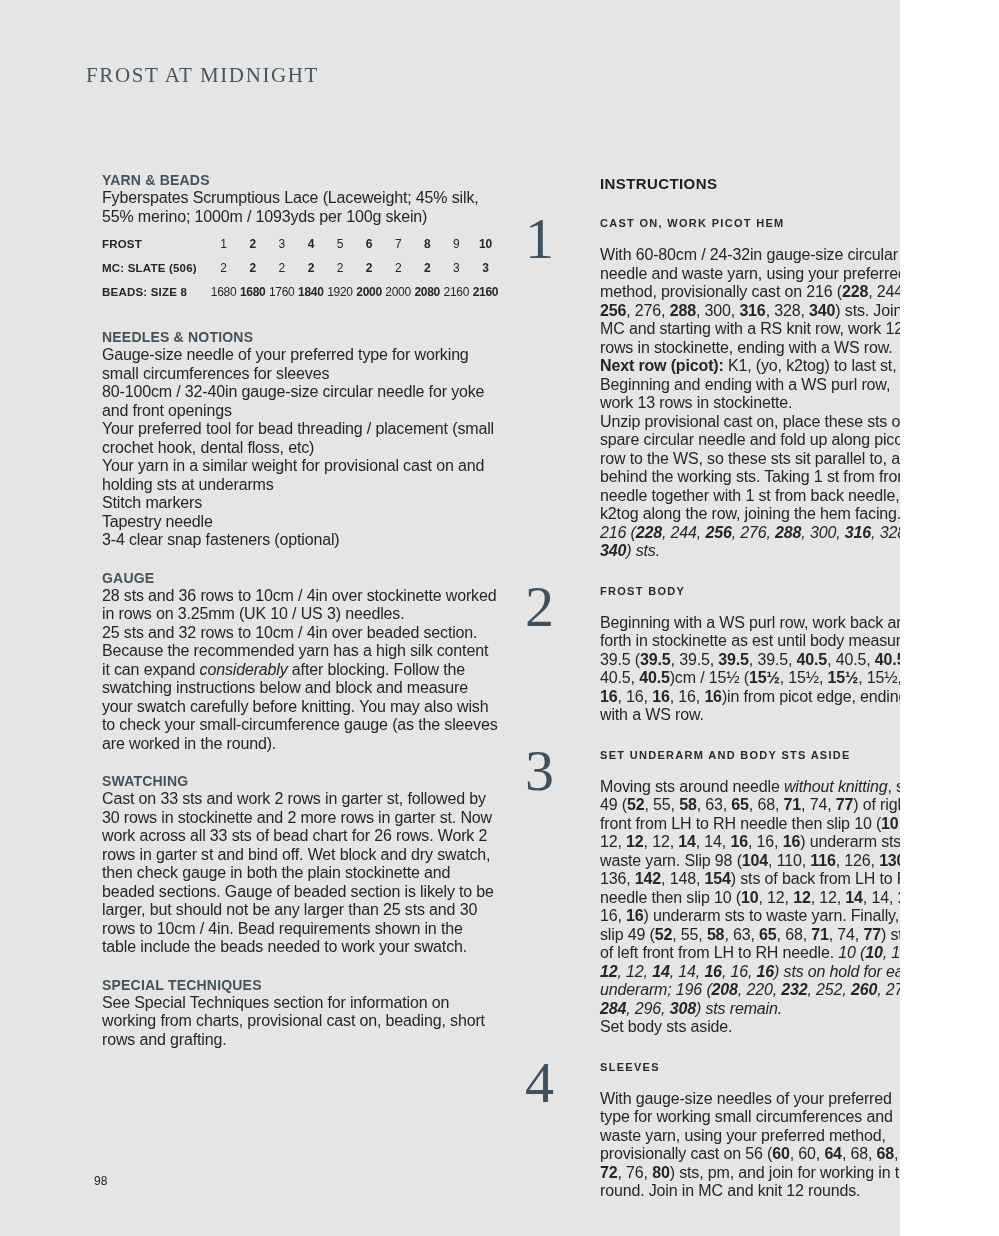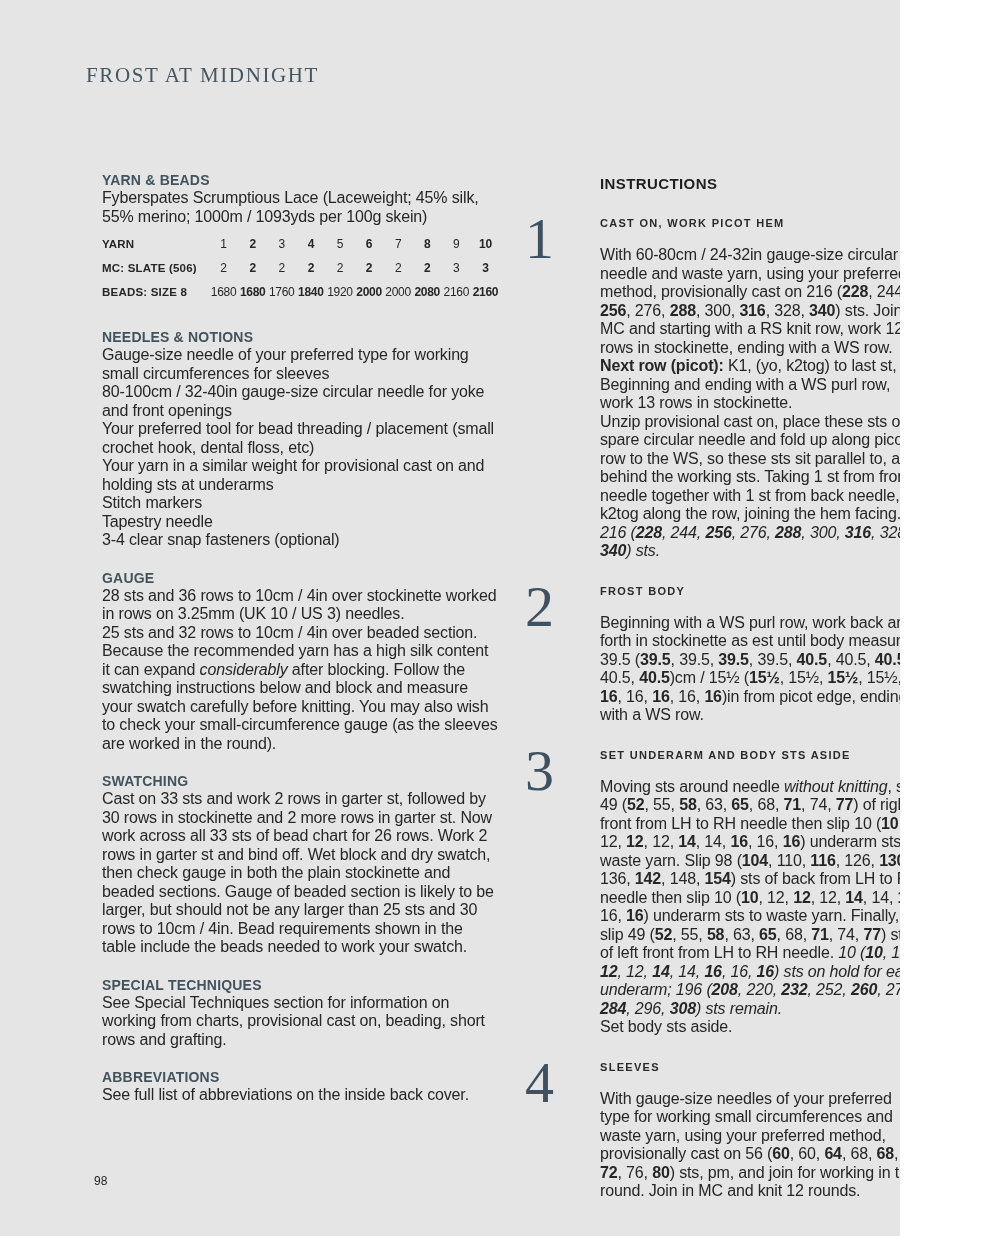--- a/index.html
+++ b/index.html
@@ -43,21 +43,21 @@
 
   <div class="left-col">
 
     <div class="section">
       <h3 class="sec-h">YARN &amp; BEADS</h3>
       <div>
           <p class="para"><span>Fyberspates Scrumptious Lace (Laceweight; 45% silk, 55% merino; 1000m / 1093yds per 100g skein)</span></p>
         </div>
       <div class="size-table">
           <div class="trow">
-            <div class="tlabel">YARN</div>
+            <div class="tlabel">FROST</div>
             <div class="tcell">1</div>
             <div class="tcell b">2</div>
             <div class="tcell">3</div>
             <div class="tcell b">4</div>
             <div class="tcell">5</div>
             <div class="tcell b">6</div>
             <div class="tcell">7</div>
             <div class="tcell b">8</div>
             <div class="tcell">9</div>
             <div class="tcell b">10</div>
@@ -120,26 +120,20 @@
         </div>
     </div>
 
     <div class="section">
       <h3 class="sec-h">SPECIAL TECHNIQUES</h3>
       <div>
           <p class="para"><span>See Special Techniques section for information on working from charts, provisional cast on, beading, short rows and grafting.</span></p>
         </div>
     </div>
 
-    <div class="section">
-      <h3 class="sec-h">ABBREVIATIONS</h3>
-      <div>
-          <p class="para"><span>See full list of abbreviations on the inside back cover.</span></p>
-        </div>
-    </div>
 
   </div>
 
   <div class="right-col">
     <h2 class="instructions-h">INSTRUCTIONS</h2>
     <div class="steps">
         <div class="step">
           <div class="step-num">1</div>
           <div class="step-body">
             <div class="step-title">CAST ON, WORK PICOT HEM</div>

